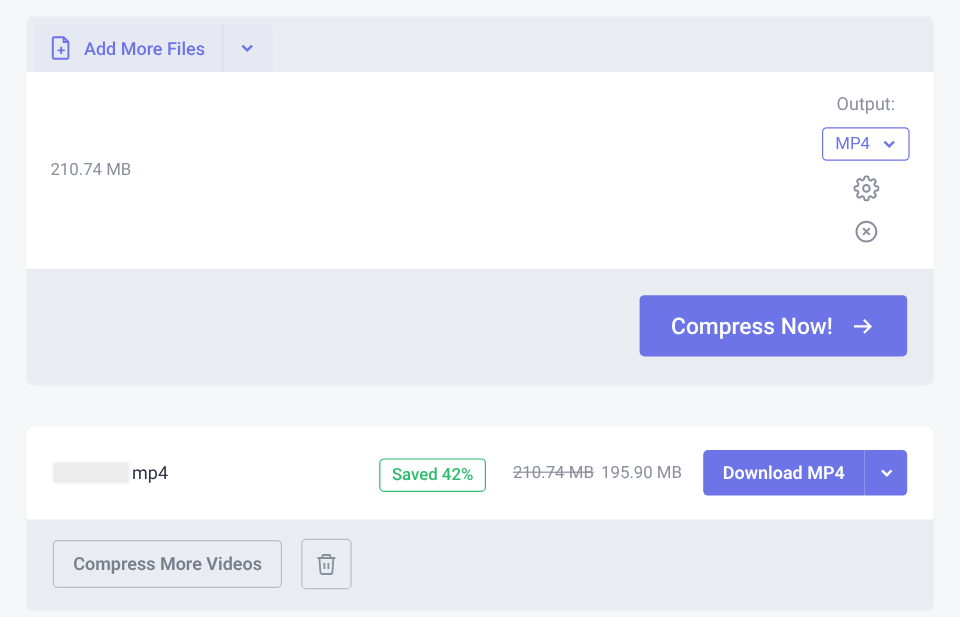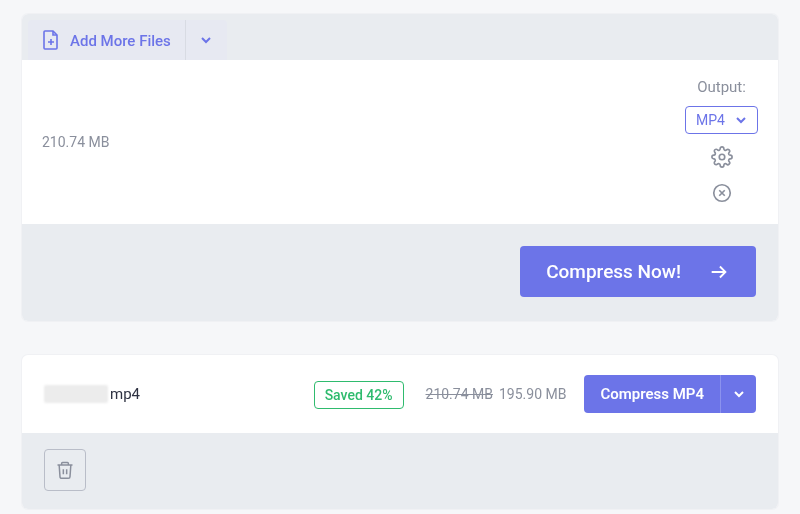--- a/index.html
+++ b/index.html
@@ -26,21 +26,21 @@
   
   .filerow{display:flex;align-items:center;padding:18px 20px;background:#fff;font-size:15px;}
   .fname{flex:0 0 310px;color:var(--text);}
   .fsize{flex:0 0 140px;color:var(--muted);font-size:14px;}
   .outwrap{display:flex;align-items:center;gap:10px;margin-left:auto;flex-direction:column;}
   .outlbl{color:var(--muted);font-size:15px;}
   .sel{display:flex;align-items:center;gap:10px;border:1px solid var(--blue);color:var(--blue);border-radius:4px;padding:5px 10px;font-size:14px;cursor:pointer;}
   .iconbtn{display:flex;align-items:center;justify-content:center;width:26px;height:26px;color:var(--muted);cursor:pointer;}
   
   .actbar{display:flex;justify-content:flex-end;background:var(--panel);padding:22px 22px 24px;border-radius:0 0 6px 6px;}
-  .btn-primary{display:flex;align-items:center;gap:27px;background:var(--blue);color:#fff;font-size:19px;font-weight:500;border:none;border-radius:4px;padding:14px 26px;cursor:pointer;}
+  .btn-primary{display:flex;align-items:center;gap:14px;background:var(--blue);color:#fff;font-size:19px;font-weight:500;border:none;border-radius:4px;padding:14px 26px;cursor:pointer;}
   
   .card2 .row{display:flex;align-items:center;padding:20px 22px;}
   .blurname{display:flex;align-items:center;gap:2px;}
   .blur{width:64px;height:18px;background:#ececec;filter:blur(1px);border-radius:2px;}
   .ext{color:var(--text);font-size:15px;}
   .saved{margin-left:auto;margin-right:22px;}
   .badge{border:1px solid var(--green);color:var(--green);border-radius:4px;padding:5px 10px;font-size:14px;font-weight:500;}
   .sizes{display:flex;align-items:center;gap:6px;color:var(--muted);font-size:14px;margin-right:18px;}
   .strike{text-decoration:line-through;}
   .dlwrap{display:flex;align-items:stretch;}
@@ -113,29 +113,30 @@
       <div class="blurname">
         <span class="blur"></span>
         <span class="ext">mp4</span>
       </div>
       <span class="saved"><span class="badge">Saved 42%</span></span>
       <div class="sizes">
         <span class="strike">210.74 MB</span>
         <span>195.90 MB</span>
       </div>
       <div class="dlwrap">
-        <button class="btn-dl">Compress MP4</button>
+        <button class="btn-dl">Download MP4</button>
         <div class="btn-dl-dd">
           <svg width="14" height="14" viewBox="0 0 14 14" fill="none" stroke="#fff" stroke-width="2">
               <path d="M3 5l4 4 4-4"></path>
             </svg>
         </div>
       </div>
     </div>
     <div class="foot">
+      <button class="btn-outline">Compress More Videos</button>
       <div class="btn-trash">
         <svg width="20" height="20" viewBox="0 0 24 24" fill="none" stroke="#8a8f9c" stroke-width="1.8">
           <path d="M3 6h18M8 6V4a1 1 0 0 1 1-1h6a1 1 0 0 1 1 1v2M19 6l-1 14a2 2 0 0 1-2 2H8a2 2 0 0 1-2-2L5 6"></path>
           <path d="M10 11v6M14 11v6"></path>
         </svg>
       </div>
     </div>
   </div>
 
 </div>

